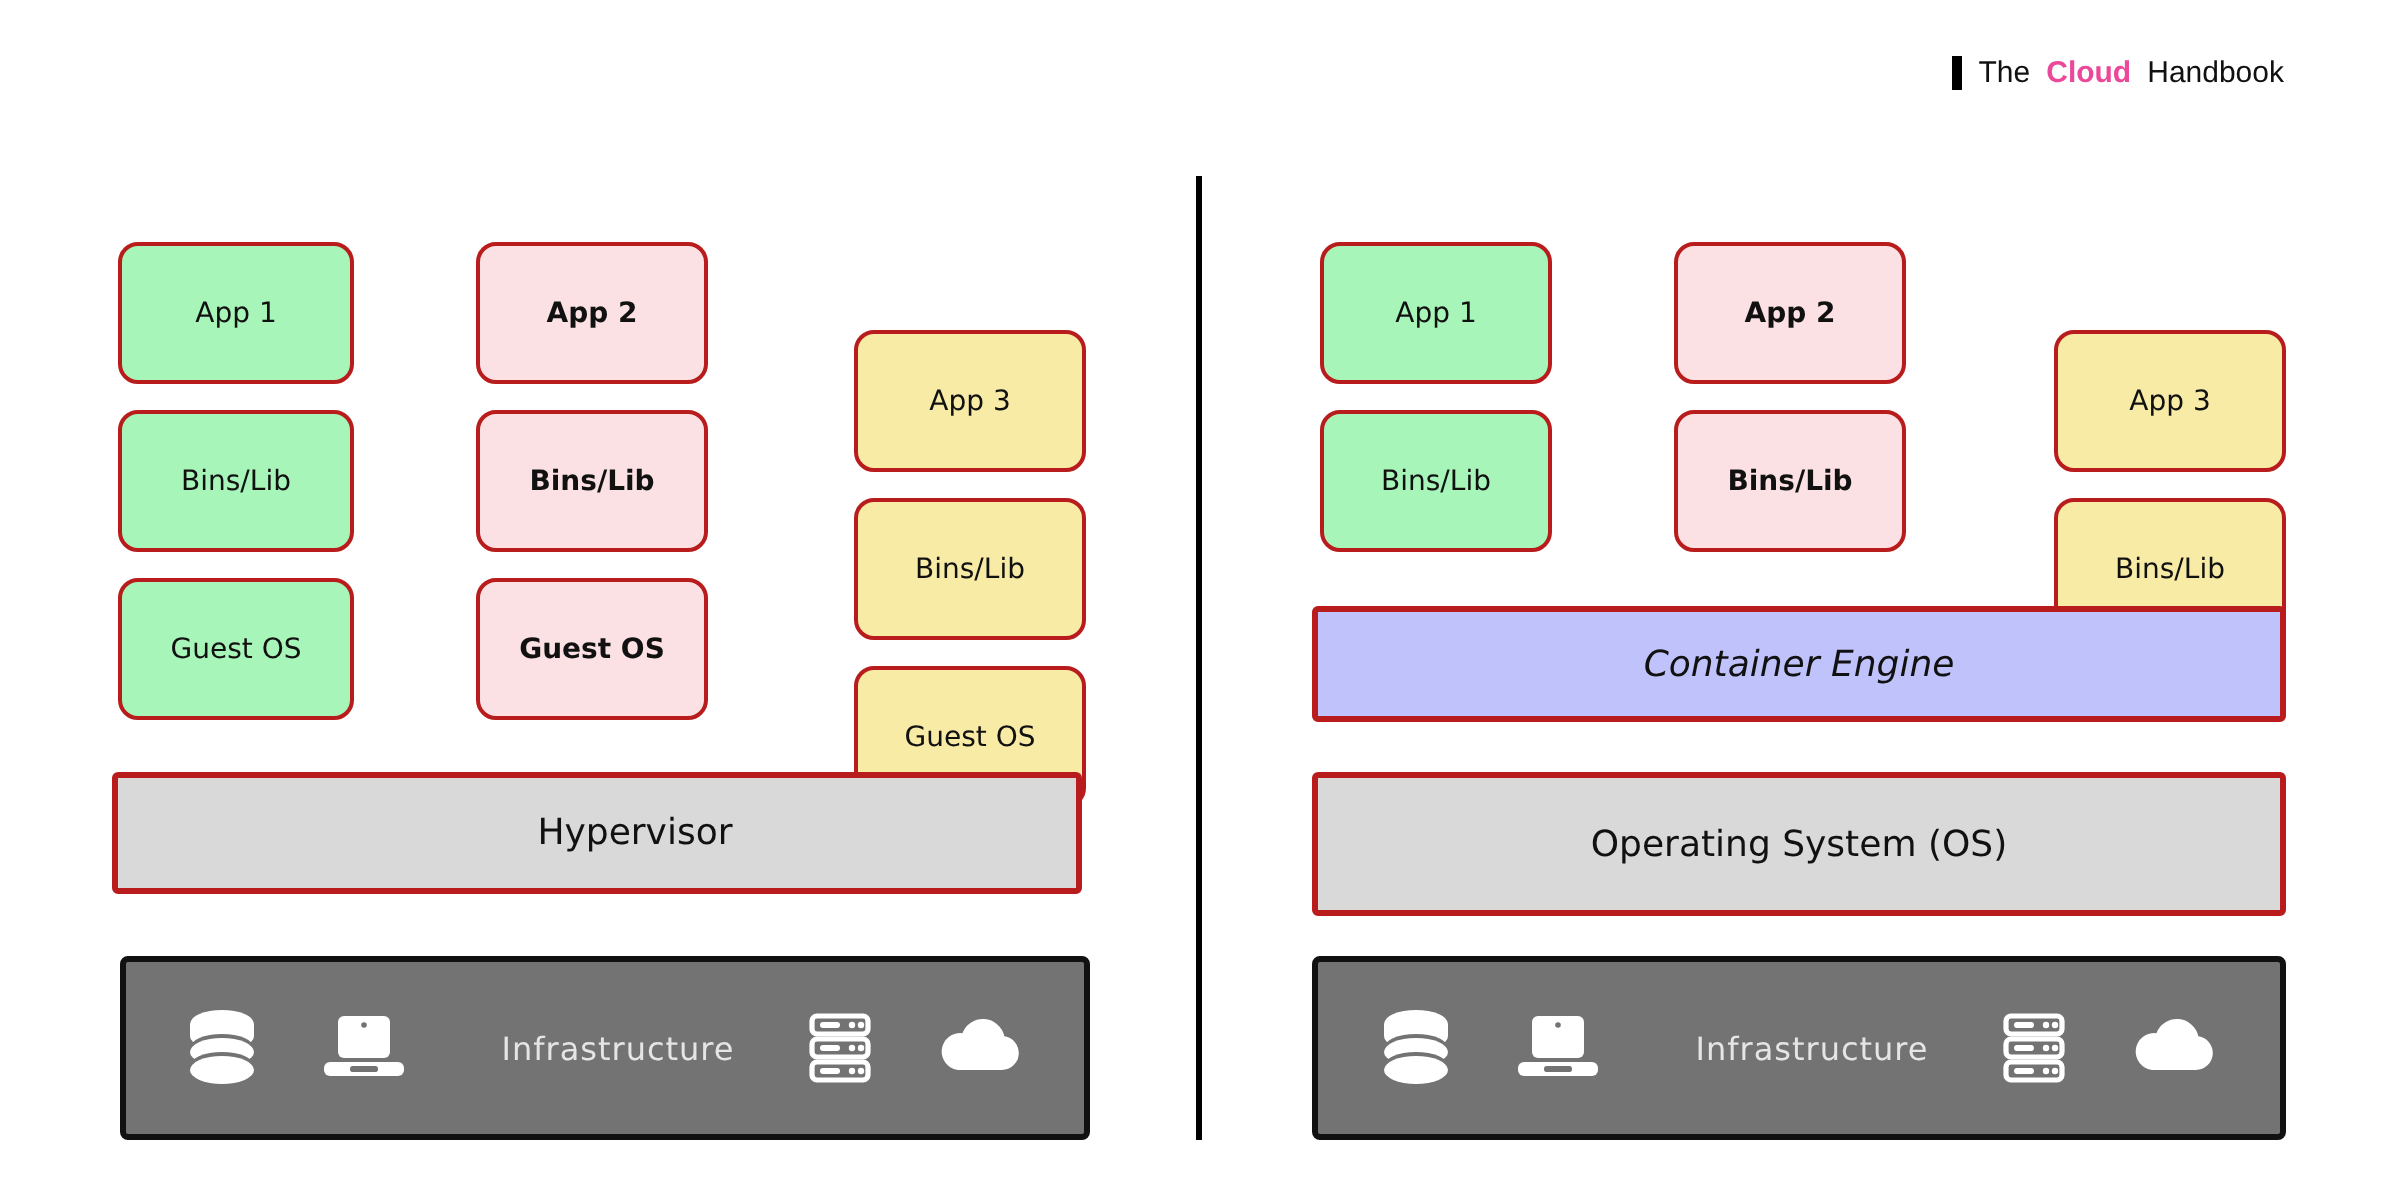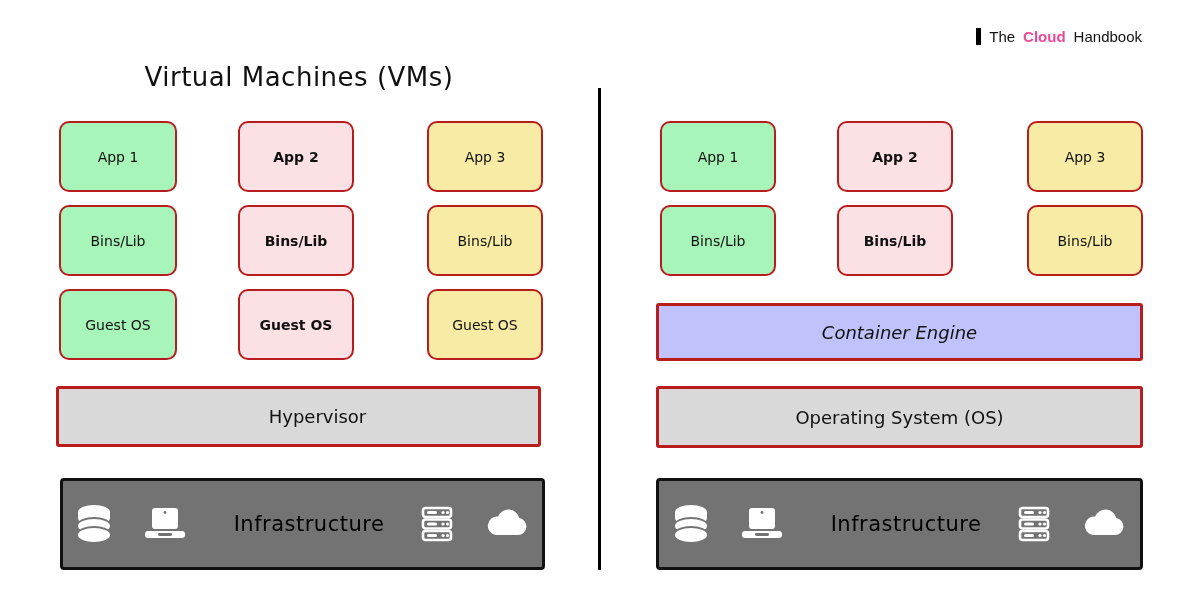--- a/index.html
+++ b/index.html
@@ -78,63 +78,62 @@
     align-items: center;
     justify-content: center;
     text-align: center;
     font-size: 14px;
     color: #111111;
   }
   .box.small { border-radius: 10px; }
 
   .fill-green  { background: #a8f5b9; }
   .fill-pink   { background: #fbe1e3; font-weight: bold; }
-  .fill-yellow { background: #f8eba6; }
+  .fill-yellow { background: #f8eba6; margin-top: 44px; }
   .fill-gray   { background: #d9d9d9; }
   .fill-lav    { background: #bfc2fb; }
   .fill-dark   { background: #737373; }
 
   .wide {
     border-radius: 3px;
     font-size: 18px;
   }
 
   
   .infra {
     border-radius: 4px;
     border: 3px solid #111111;
     display: flex;
     align-items: center;
     justify-content: center;
     gap: 30px;
     color: #ffffff;
   }
   .infra-label {
-    font-size: 21px;
-    color: #000000;
+    font-size: 16px;
+    color: #e5e5e5;
     letter-spacing: 0.5px;
     padding: 0 6px;
     margin-left: 11px;
   }
   .infra .ico { flex: 0 0 auto; display: block; }
 </style>
 </head>
 <body>
 
 <div class="brand">
   <span class="brand-bar"></span>
   <span>The</span>
   <span class="brand-accent">Cloud</span>
   <span>Handbook</span>
 </div>
 
 <div class="divider"></div>
 
 <div class="panel panel-left">
-  <div class="panel-title">Virtual Machines (VMs)</div>
 
   <div class="box small fill-green" style="left:59px;  top:121px; width:118px; height:71px;">App 1</div>
   <div class="box small fill-green" style="left:59px;  top:205px; width:118px; height:71px;">Bins/Lib</div>
   <div class="box small fill-green" style="left:59px;  top:289px; width:118px; height:71px;">Guest OS</div>
 
   <div class="box small fill-pink" style="left:238px; top:121px; width:116px; height:71px;">App 2</div>
   <div class="box small fill-pink" style="left:238px; top:205px; width:116px; height:71px;">Bins/Lib</div>
   <div class="box small fill-pink" style="left:238px; top:289px; width:116px; height:71px;">Guest OS</div>
 
   <div class="box small fill-yellow" style="left:427px; top:121px; width:116px; height:71px;">App 3</div>
@@ -187,21 +186,21 @@
   <div class="box small fill-green" style="left:59px;  top:205px; width:116px; height:71px;">Bins/Lib</div>
 
   <div class="box small fill-pink" style="left:236px; top:121px; width:116px; height:71px;">App 2</div>
   <div class="box small fill-pink" style="left:236px; top:205px; width:116px; height:71px;">Bins/Lib</div>
 
   <div class="box small fill-yellow" style="left:426px; top:121px; width:116px; height:71px;">App 3</div>
   <div class="box small fill-yellow" style="left:426px; top:205px; width:116px; height:71px;">Bins/Lib</div>
 
   <div class="box wide fill-lav" style="left:55px; top:303px; width:487px; height:58px; border-width:3px;font-style:italic;">Container Engine</div>
 
-  <div class="box wide fill-gray" style="left:55px; top:386px; width:487px; height:62px; border-width:3px;">Operating System (OS)</div>
+  <div class="box wide fill-gray" style="left:55px; top:386px; width:487px; height:72px; border-width:3px;">Operating System (OS)</div>
 
   <div class="box infra fill-dark" style="left:55px; top:478px; width:487px; height:92px;">
     <svg class="ico" width="38" height="40" viewBox="0 0 38 40">
       <ellipse cx="19" cy="8" rx="16" ry="7" fill="#fff"></ellipse>
       <rect x="3" y="8" width="32" height="6" fill="#fff"></rect>
       <ellipse cx="19" cy="14" rx="16" ry="7" fill="#fff"></ellipse>
       <ellipse cx="19" cy="20" rx="16" ry="7" fill="#737373"></ellipse>
       <ellipse cx="19" cy="22" rx="16" ry="7" fill="#fff"></ellipse>
       <ellipse cx="19" cy="29" rx="16" ry="7" fill="#737373"></ellipse>
       <ellipse cx="19" cy="31" rx="16" ry="7" fill="#fff"></ellipse>

